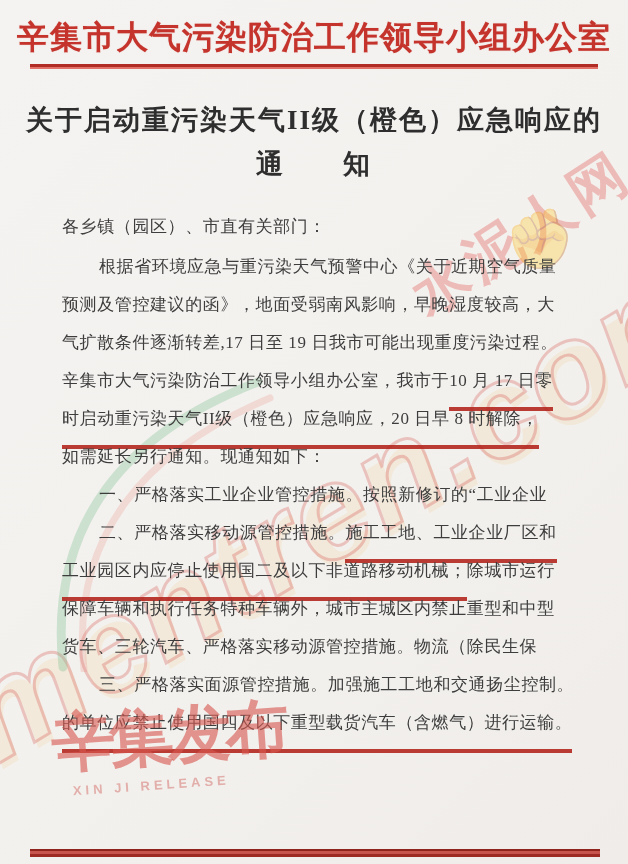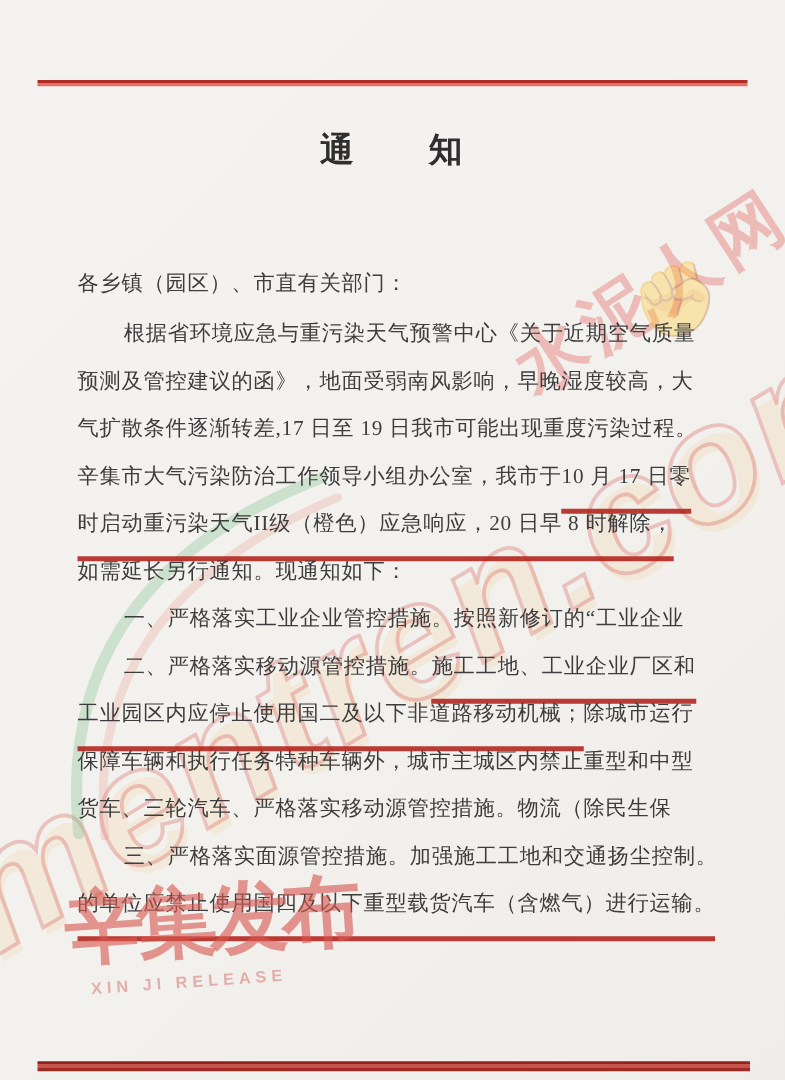--- a/index.html
+++ b/index.html
@@ -101,23 +101,25 @@
 
   <div class="wm-diagonal-fill">Cementren.com</div>
   <div class="wm-diagonal">Cementren.com</div>
   <div class="wm-site">水泥人网</div>
   <div class="wm-fist">✊</div>
   <svg class="wm-swoosh" width="280" height="300" viewBox="0 0 280 300">
     <path d="M 250 10 C 120 60 40 150 55 295" fill="none" stroke="rgba(120,190,140,.32)" stroke-width="9" stroke-linecap="round"></path>
     <path d="M 262 26 C 140 78 62 160 76 298" fill="none" stroke="rgba(230,130,120,.22)" stroke-width="7" stroke-linecap="round"></path>
   </svg>
 
+  <div class="org-header">辛集市大气污染防治工作领导小组办公室</div>
   <div class="header-rule"></div>
 
   <div class="doc-title">
+    <div>关于启动重污染天气II级（橙色）应急响应的</div>
     <div>通　　知</div>
   </div>
 
   <div class="body-block">
     <div class="greeting">各乡镇（园区）、市直有关部门：</div>
     <div>
         <div class="bodyline ind"><span class="seg">根据省环境应急与重污染天气预警中心《关于近期空气质量</span></div>
         <div class="bodyline"><span class="seg">预测及管控建议的函》，地面受弱南风影响，早晚湿度较高，大</span></div>
         <div class="bodyline"><span class="seg">气扩散条件逐渐转差,17 日至 19 日我市可能出现重度污染过程。</span></div>
         <div class="bodyline"><span class="seg">辛集市大气污染防治工作领导小组办公室，我市于</span><span class="seg u">10 月 17 日零</span></div>

